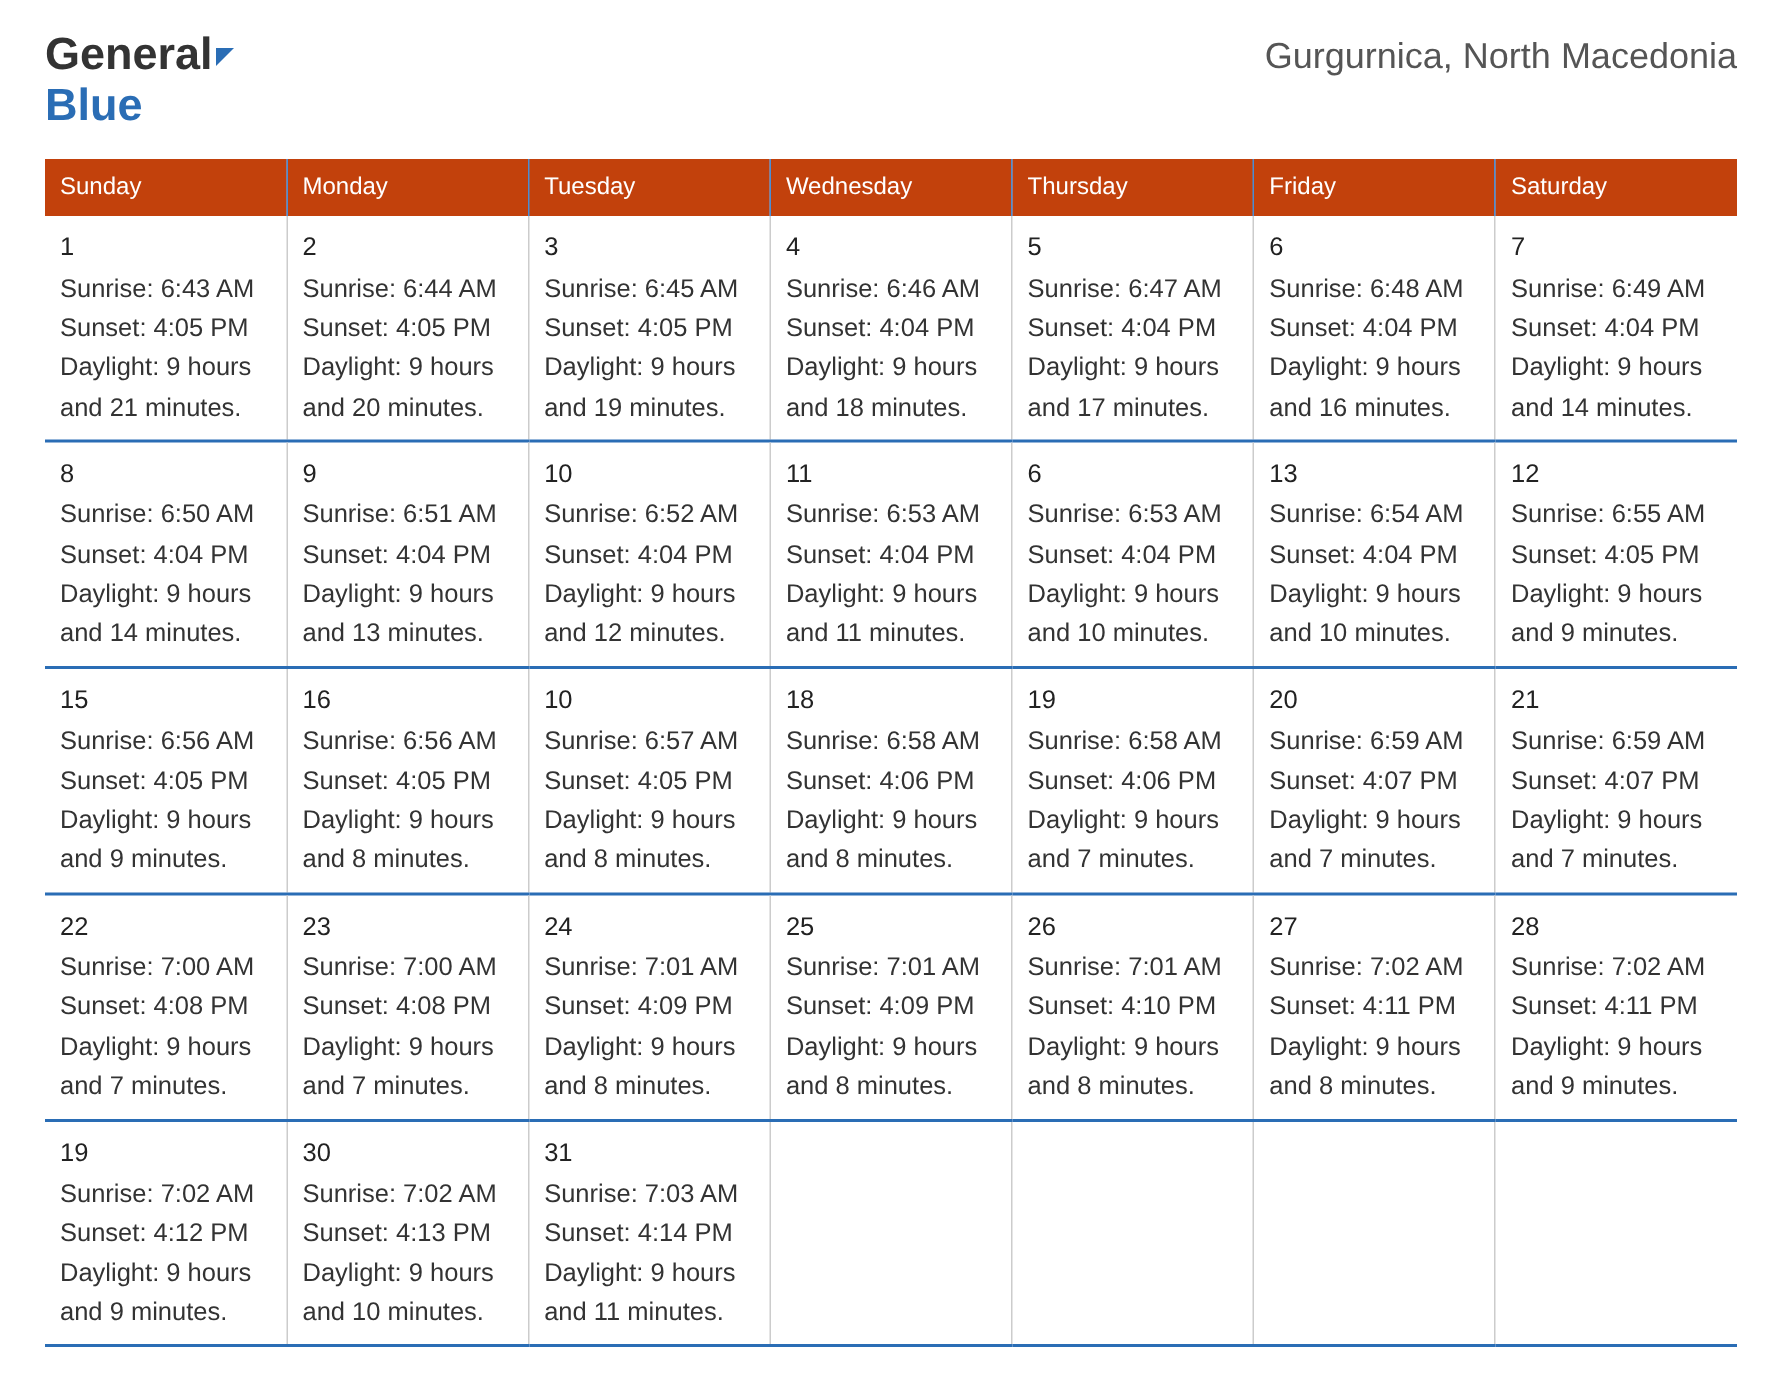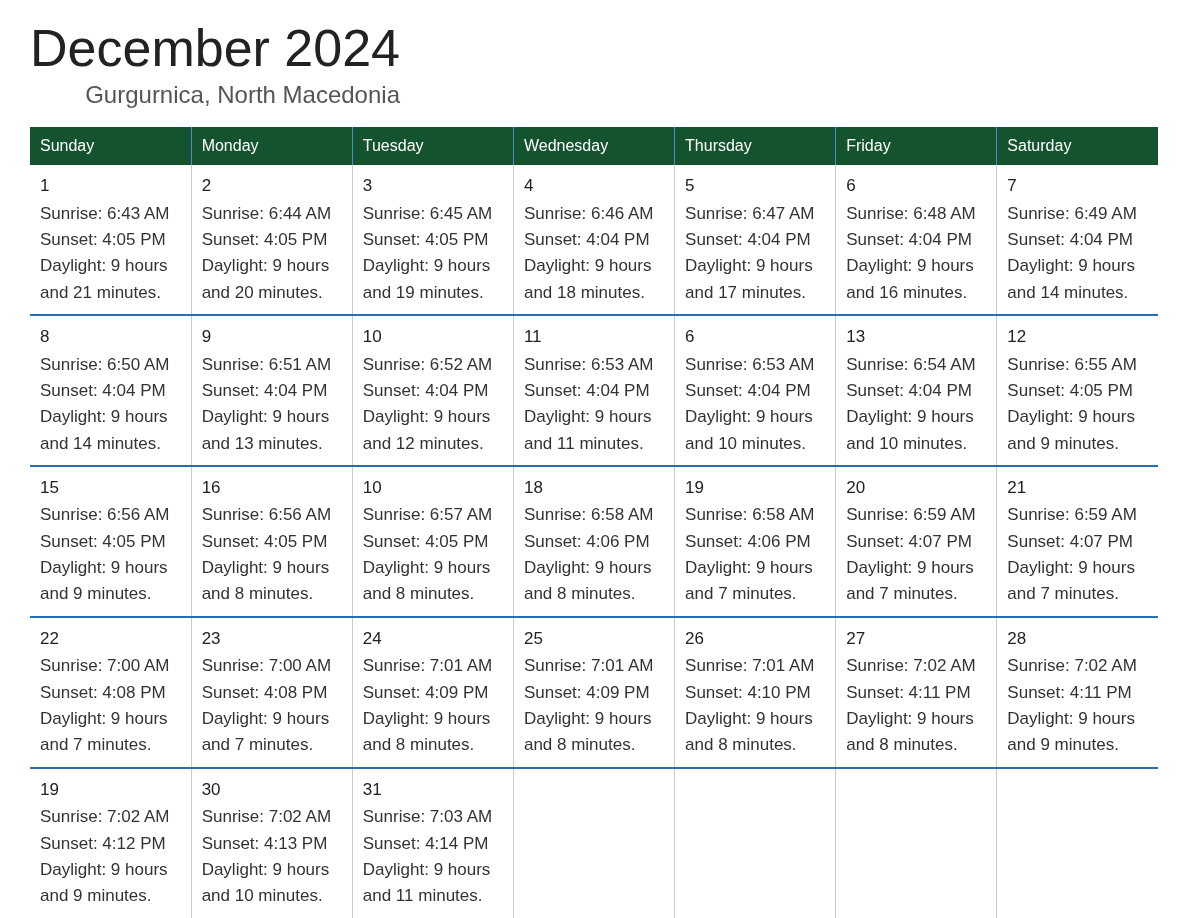--- a/index.html
+++ b/index.html
@@ -38,21 +38,21 @@
       font-size: 24px;
       color: #555;
       margin-top: 4px;
     }
     table {
       width: 100%;
       border-collapse: collapse;
       table-layout: fixed;
     }
     thead tr th {
-      background-color: #14532d;
+      background-color: #c2410c;
       color: #fff;
       font-size: 16px;
       font-weight: normal;
       padding: 10px 10px;
       text-align: left;
       border-right: 1px solid #4a8dd5;
       margin-left: 32px;
     }
     thead tr th:last-child {
       border-right: none;
@@ -82,22 +82,30 @@
       line-height: 1.55;
     }
     .empty-cell {
       background: #fff;
     }
   </style>
 </head>
 <body>
 
 <div class="header">
+  <div class="logo">
+    <div class="logo-line">
+      <span style="font-size:30px;font-weight:bold;color:#333;">General</span>
+      <span style="display:inline-block;width:0;height:0;border-left:12px solid #2a6db5;border-bottom:12px solid transparent;border-top:0;margin-left:2px;margin-bottom:-2px;"></span>
+    </div>
+    <div>
+      <span style="font-size:30px;font-weight:bold;color:#2a6db5;">Blue</span>
+    </div>
+  </div>
   <div class="header-right">
-    <div class="month-title">December 2024</div>
     <div class="location">Gurgurnica, North Macedonia</div>
   </div>
 </div>
 
 <table>
   <thead>
     <tr>
       <th>Sunday</th>
       <th>Monday</th>
       <th>Tuesday</th>

